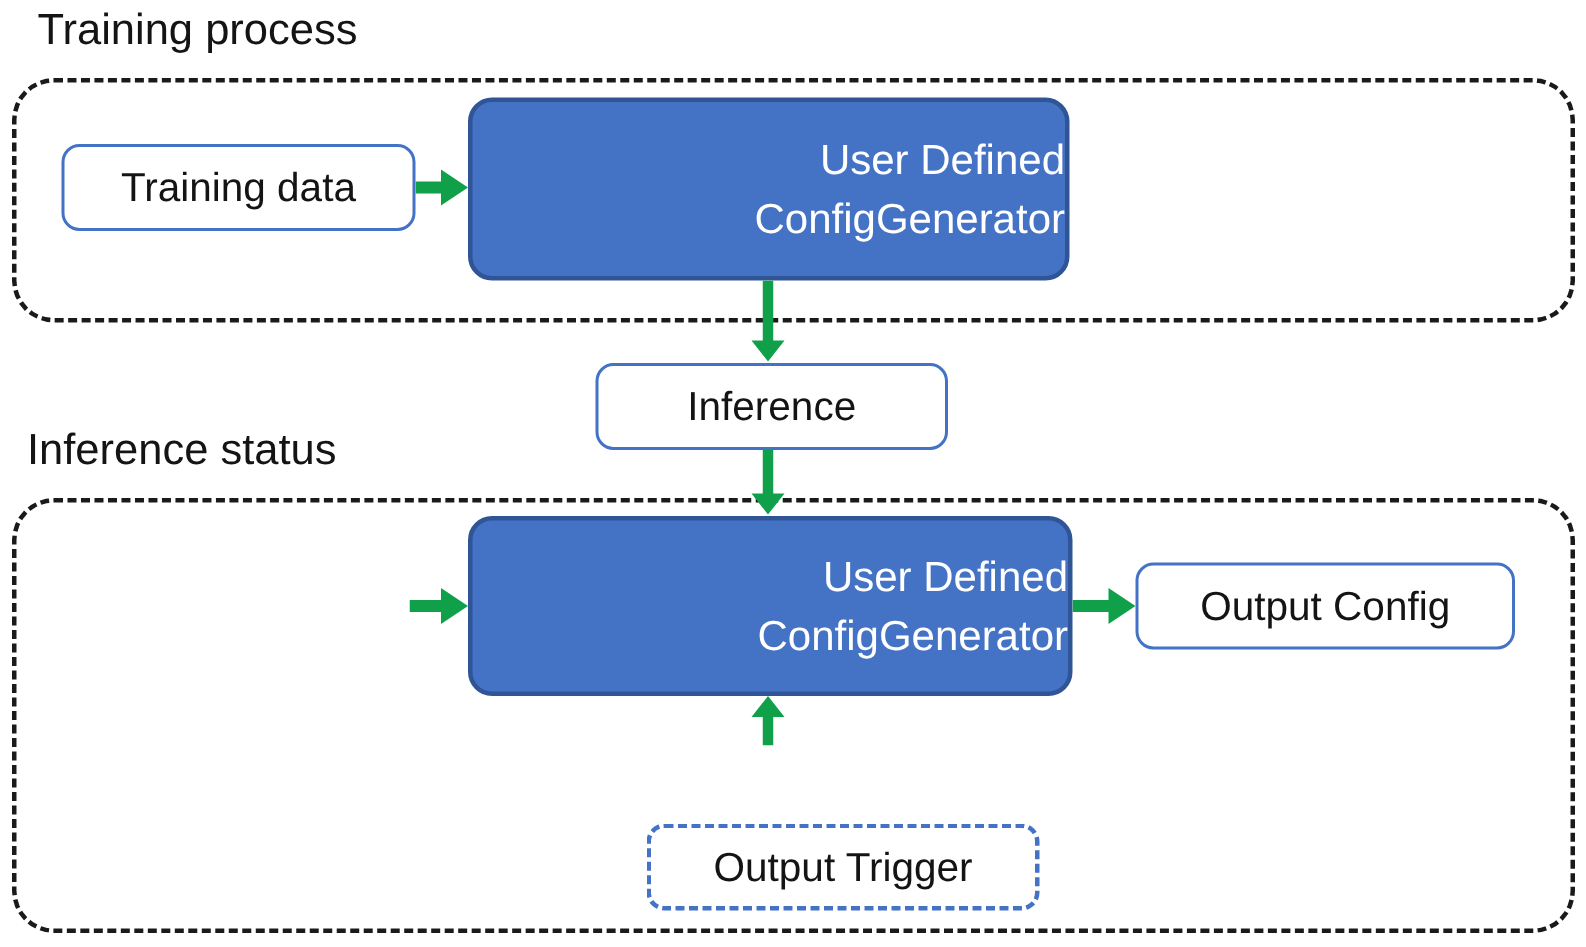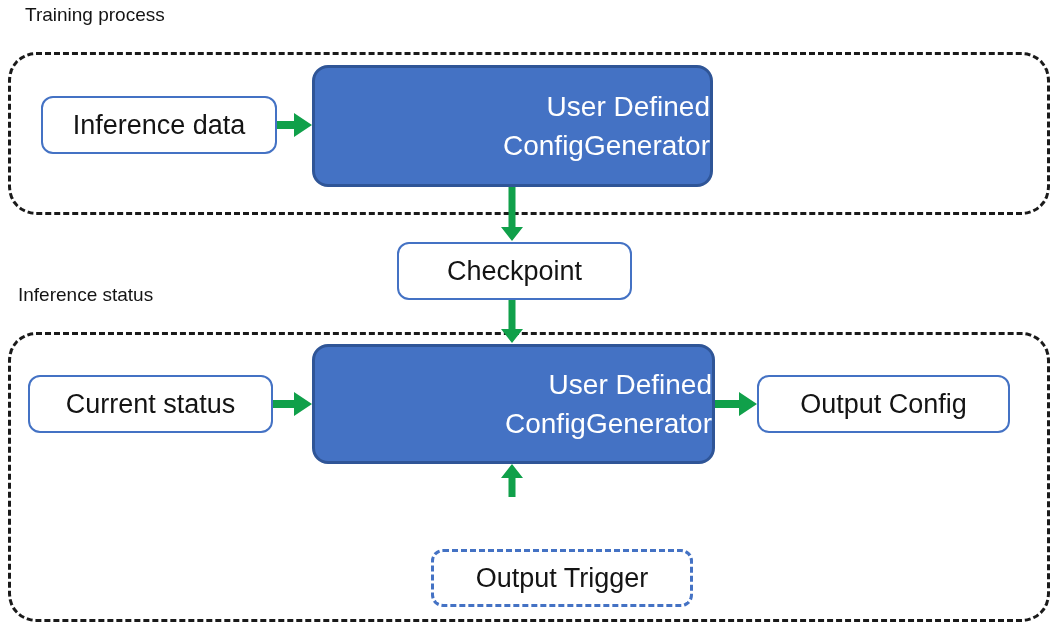--- a/index.html
+++ b/index.html
@@ -19,21 +19,21 @@
   }
   .canvas {
     position: relative;
     width: 1057px;
     height: 631px;
     background: #ffffff;
     overflow: hidden;
   }
   .section-title {
     position: absolute;
-    font-size: 19px;
+    font-size: 29px;
     color: var(--text-black);
     white-space: nowrap;
   }
   .dashed-container {
     position: absolute;
     border: 3px dashed var(--dashed-black);
     border-radius: 28px;
     background: transparent;
   }
   .white-box {
@@ -104,39 +104,36 @@
 </head>
 <body>
 
 <div class="canvas">
 
   <div class="section-title title-training">Training process</div>
 
   <div class="dashed-container container-training"></div>
 
   <div class="white-box box-training-data">
-    <span>Inference data</span>
+    <span>Training data</span>
   </div>
 
   <div class="blue-box blue-box-train">
     <div>User Defined</div>
     <div>ConfigGenerator</div>
   </div>
 
   <div class="white-box box-checkpoint">
-    <span>Checkpoint</span>
+    <span>Inference</span>
   </div>
 
   <div class="section-title title-inference">Inference status</div>
 
   <div class="dashed-container container-inference"></div>
 
-  <div class="white-box box-current-status">
-    <span>Current status</span>
-  </div>
 
   <div class="blue-box blue-box-infer">
     <div>User Defined</div>
     <div>ConfigGenerator</div>
   </div>
 
   <div class="white-box box-output-config">
     <span>Output Config</span>
   </div>
 

